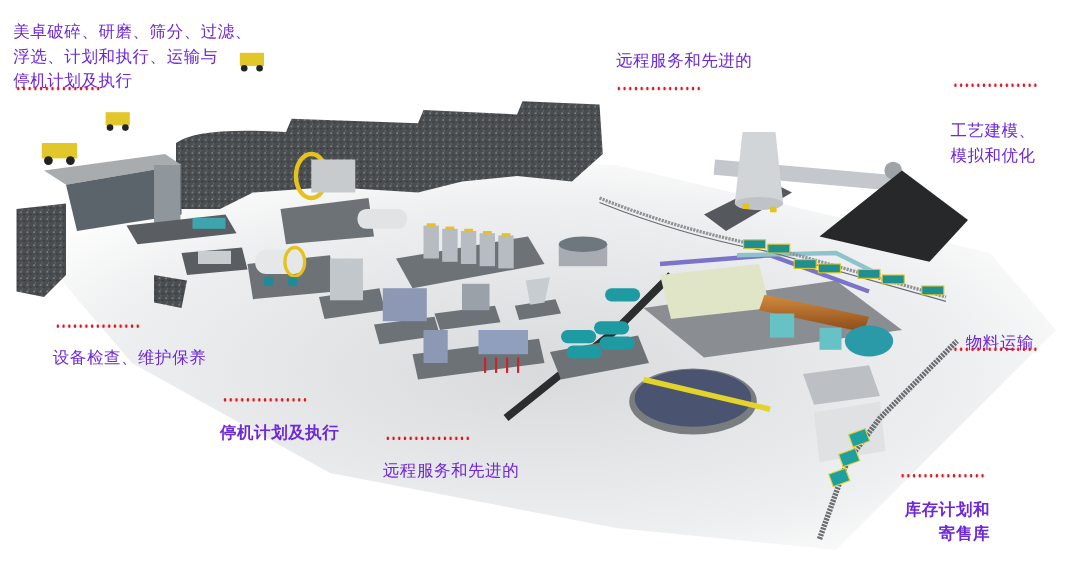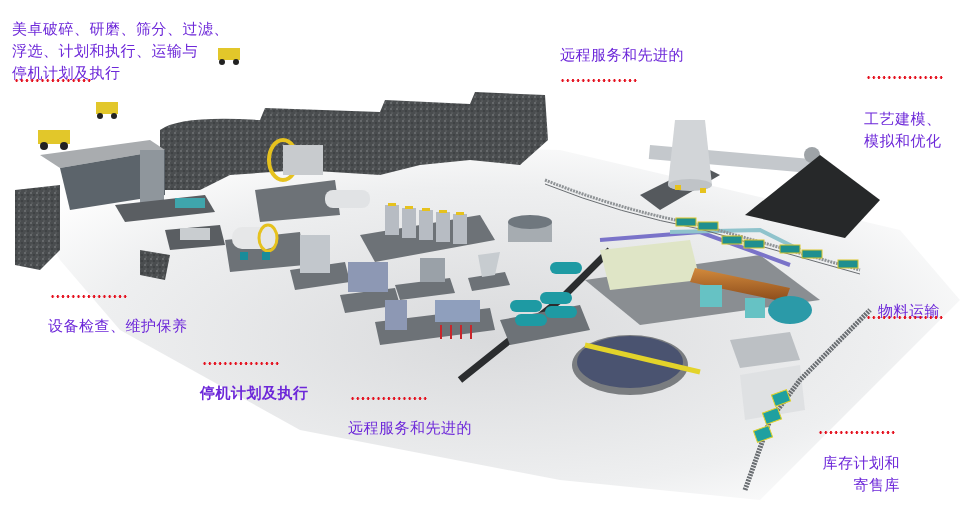--- a/index.html
+++ b/index.html
@@ -3,21 +3,21 @@
 <meta charset="utf-8">
 <style>
   html, body { margin:0; padding:0; }
   body { width:980px; height:527px; overflow:hidden; background:#ffffff; position:relative;
          font-family:"DejaVu Sans","Liberation Sans",sans-serif; }
   #stage { position:absolute; left:0; top:0; width:980px; height:527px; }
   .label { position:absolute; color:#6d28d9; font-size:15px; line-height:22px; letter-spacing:0.5px; white-space:nowrap;margin-top:12px; }
   .dots { position:absolute; height:3px; width:78px;
           background-image:radial-gradient(circle, #e4101e 1.2px, transparent 1.4px);
           background-size:5.2px 3px; background-repeat:repeat-x; }
-  .right { text-align:right; }
+  .right { text-align:right;font-weight:bold; }
 </style>
 </head>
 <body>
 
 <div id="stage">
   <svg width="980" height="527" viewBox="0 0 980 527">
     <defs>
       <radialGradient id="floor" cx="50%" cy="55%" r="60%">
         <stop offset="0%" stop-color="#d9dadc"></stop>
         <stop offset="70%" stop-color="#eeeff0"></stop>

